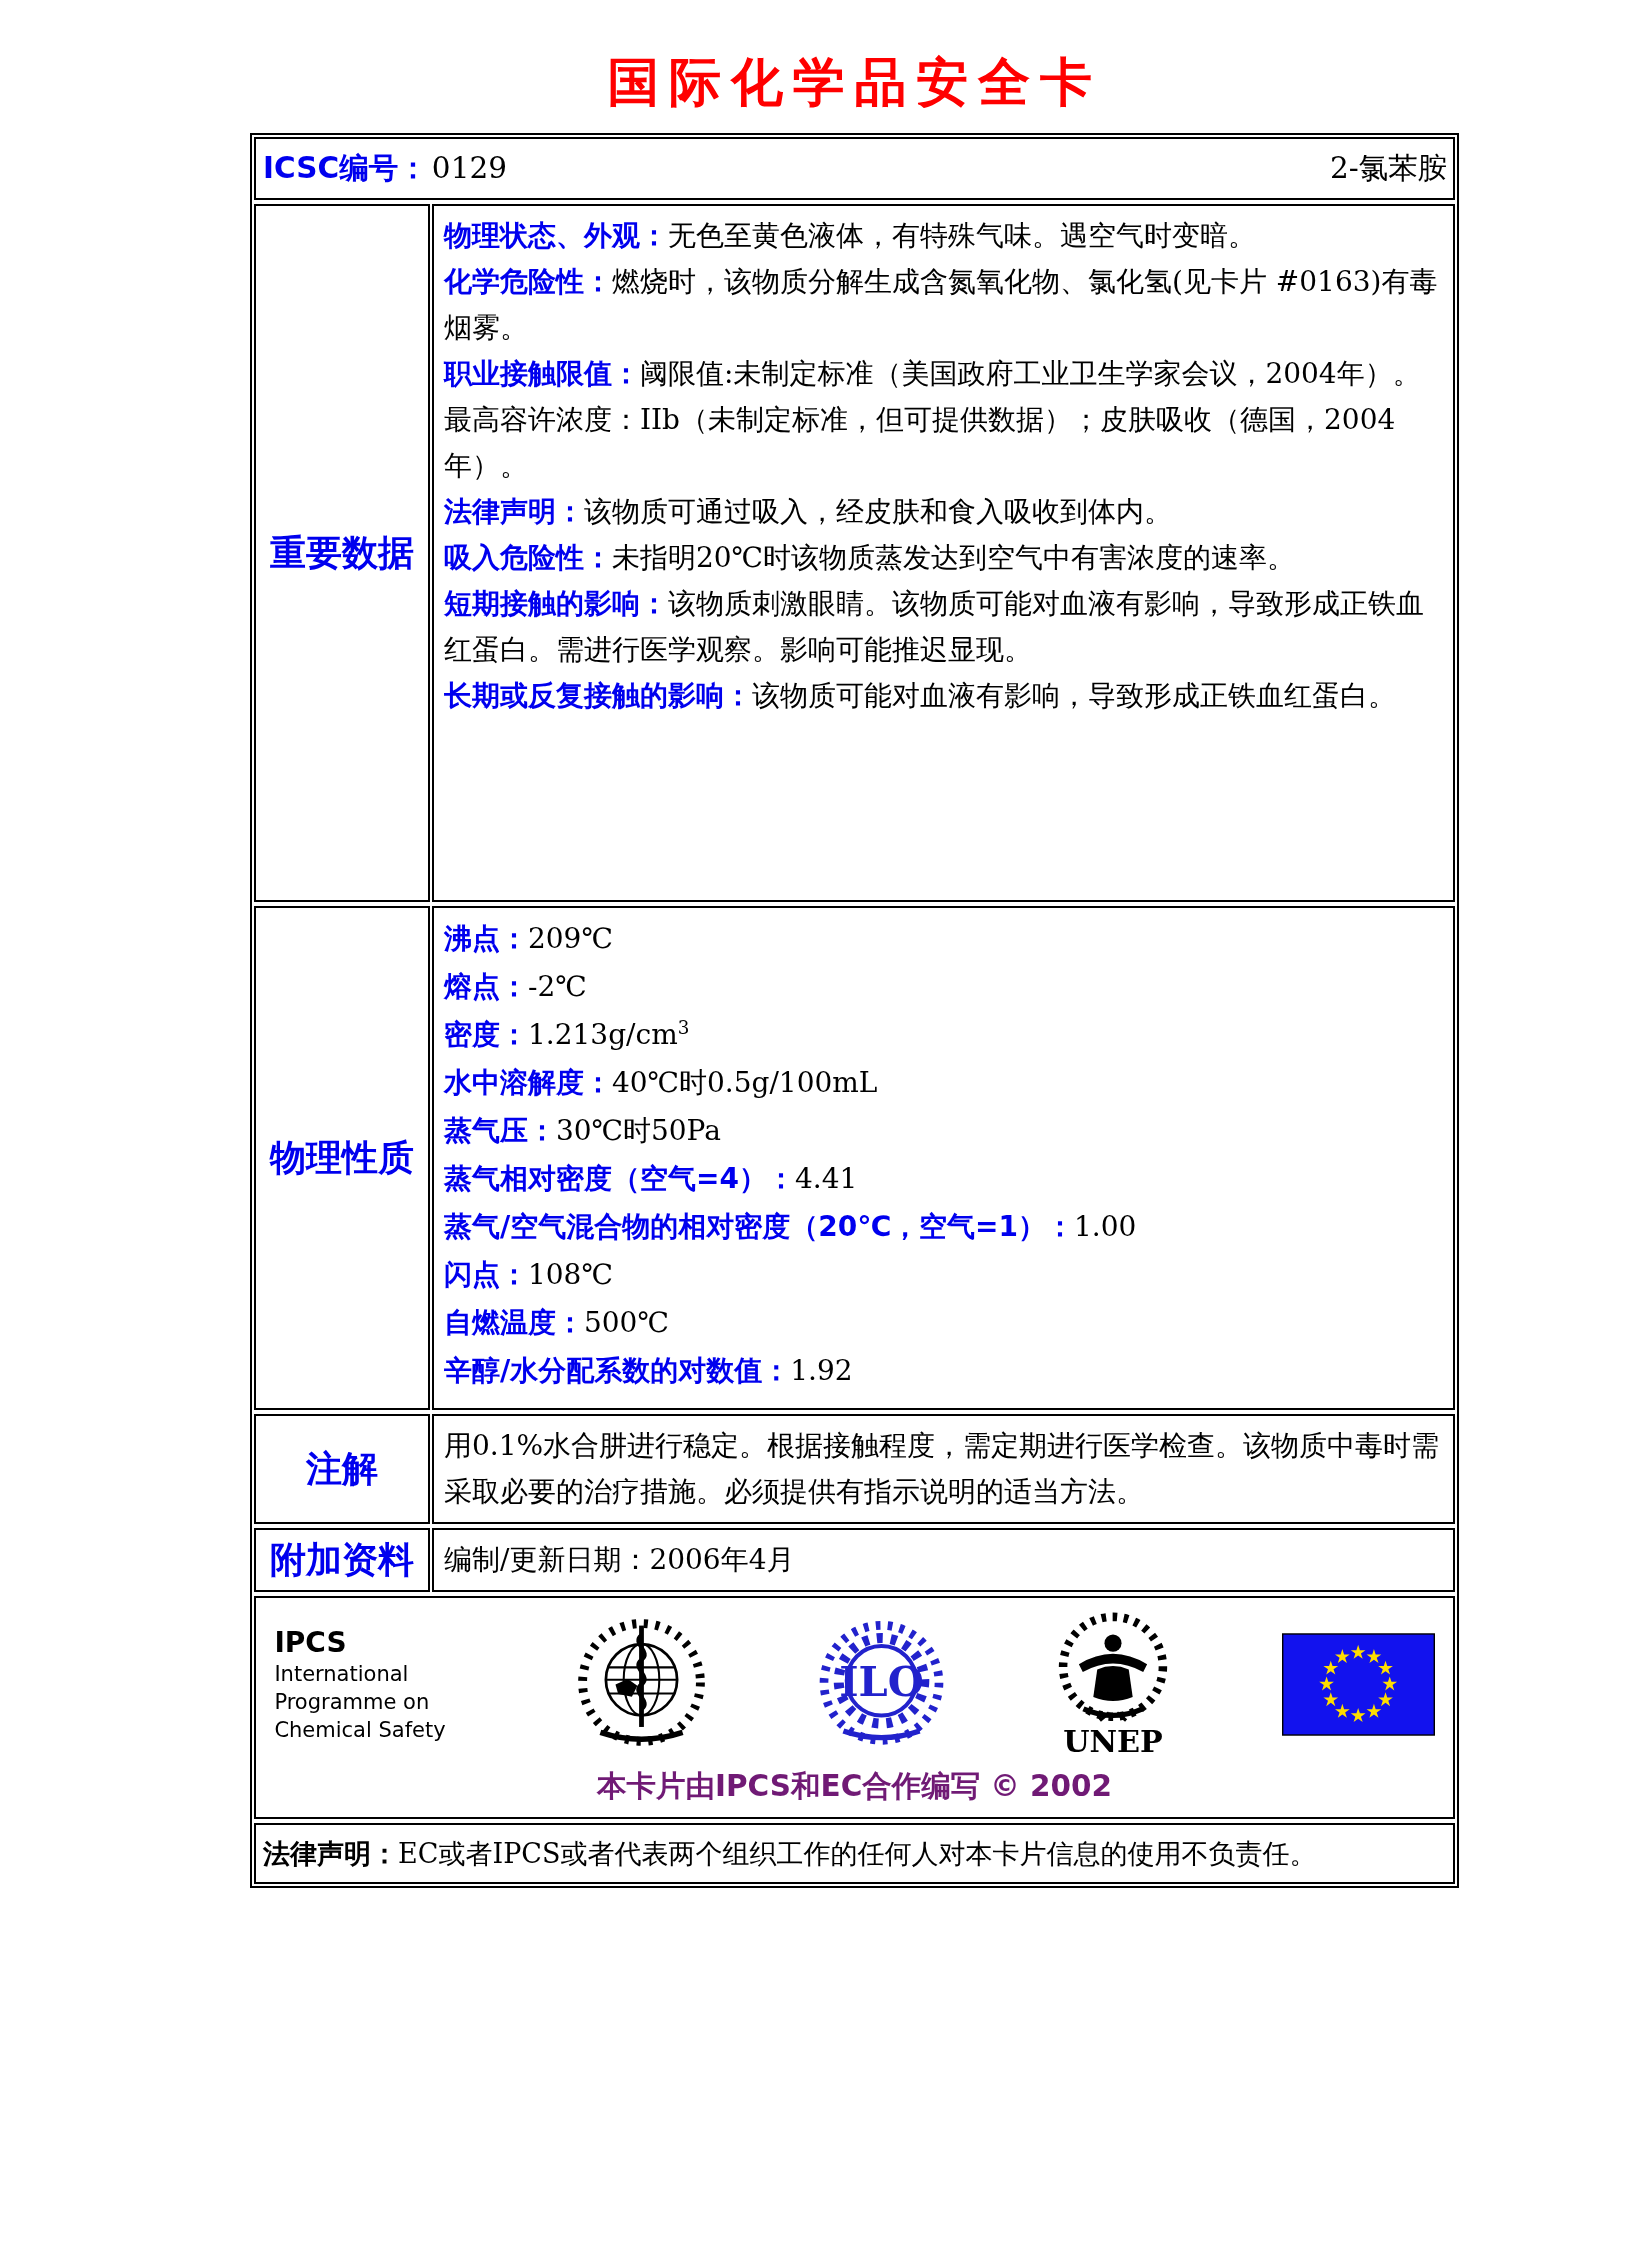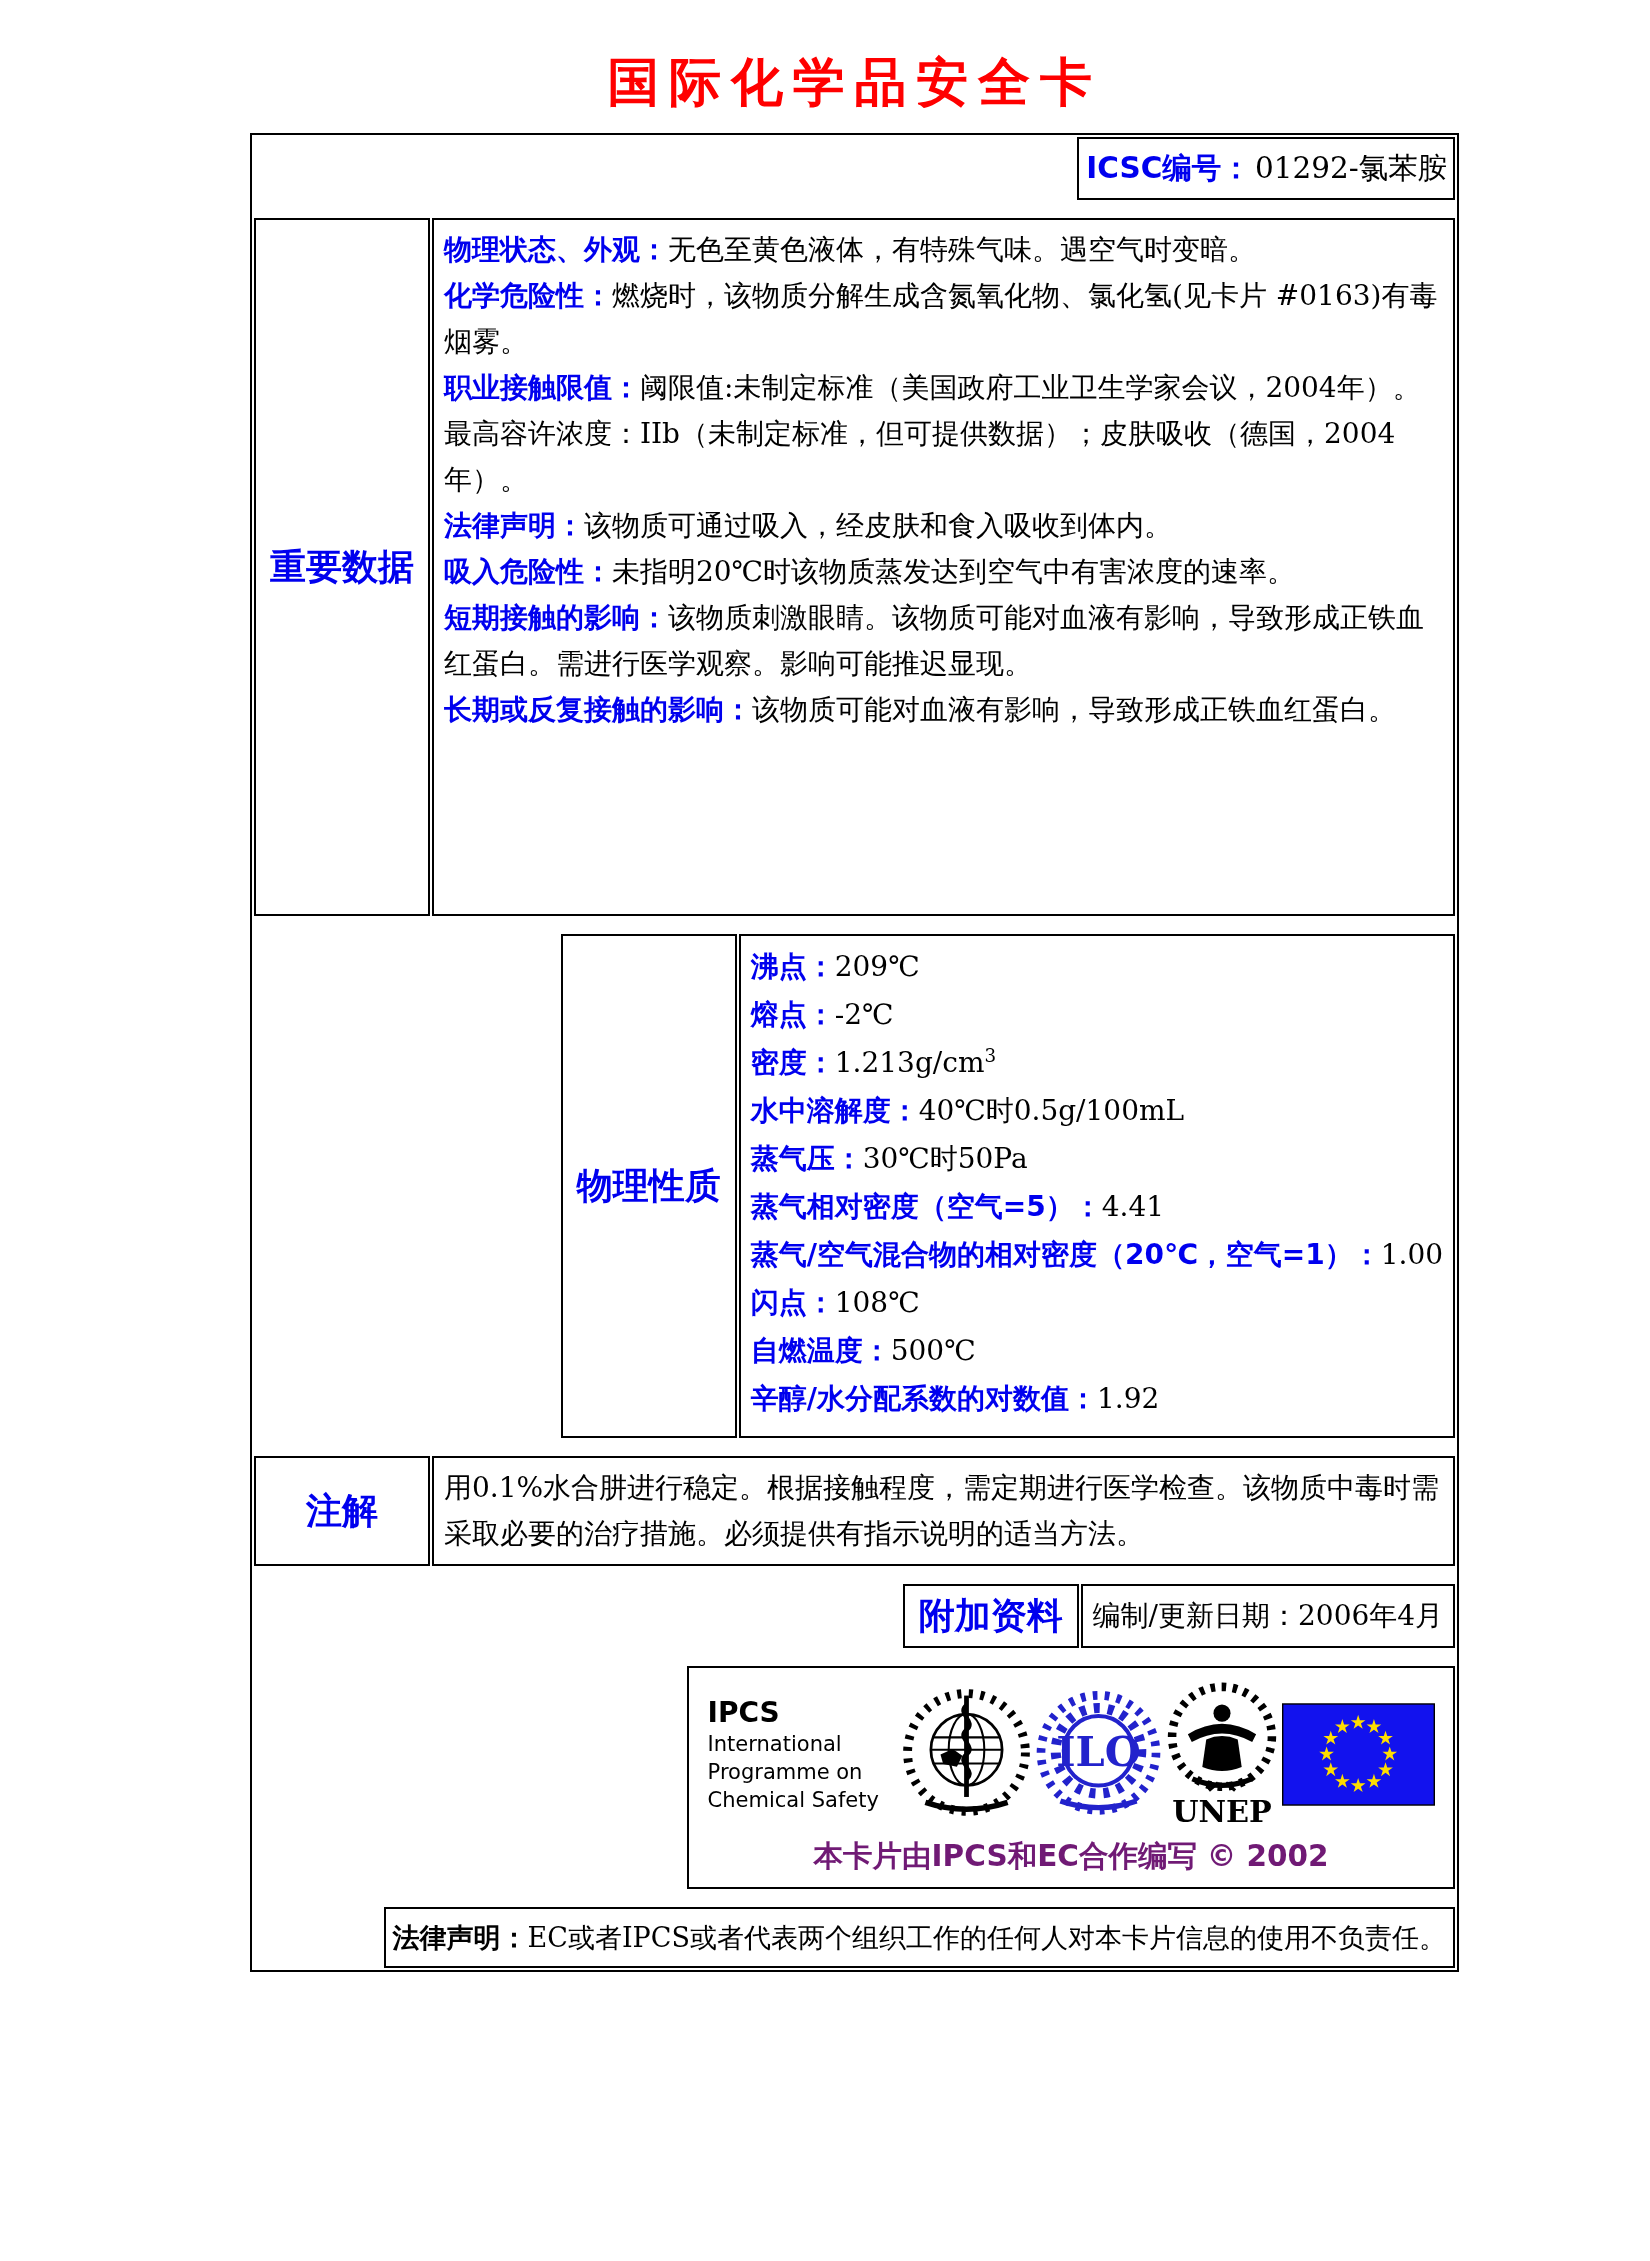--- a/index.html
+++ b/index.html
@@ -11,21 +11,21 @@
   }
   .page-title{
     margin:55px 0 0 0;text-align:center;
     font-size:52px;line-height:53px;font-weight:bold;
     color:#FF0000;letter-spacing:9.8px;
     font-family:"DejaVu Serif","Liberation Serif",serif;
   }
   .card{
     width:1209px;margin:25px auto 0 auto;box-sizing:border-box;
     border:2.8px solid #000;padding:2.1px;
-    display:flex;flex-direction:column;gap:18px;align-items:flex-end;
+    display:flex;flex-direction:column;gap:4px;
   }
   .rowbox{border:2.1px solid #000;box-sizing:border-box;}
   .tworow{display:flex;gap:2.1px;border:none;padding:0;}
   .tworow > .rowbox{margin:0;}
   .label-cell{
     width:176px;flex:0 0 176px;display:flex;align-items:center;justify-content:center;
     color:#0000EE;font-family:"DejaVu Sans","Liberation Sans",sans-serif;
     font-size:36px;font-weight:600;text-align:center;
   }
   .content-cell{flex:1 1 auto;padding:7px 9.8px;font-size:28px;line-height:46px;}
@@ -100,21 +100,21 @@
     </div>
 
     <div class="tworow">
       <div class="rowbox label-cell min-physical">物理性质</div>
       <div class="rowbox content-cell min-physical">
         <p class="prop-line"><span class="flabel">沸点：</span><span>209℃</span></p>
         <p class="prop-line"><span class="flabel">熔点：</span><span>-2℃</span></p>
         <p class="prop-line"><span class="flabel">密度：</span><span>1.213g/cm</span><sup class="sup">3</sup></p>
         <p class="prop-line"><span class="flabel">水中溶解度：</span><span>40℃时0.5g/100mL</span></p>
         <p class="prop-line"><span class="flabel">蒸气压：</span><span>30℃时50Pa</span></p>
-        <p class="prop-line"><span class="flabel">蒸气相对密度（空气=5）：</span><span>4.41</span></p>
+        <p class="prop-line"><span class="flabel">蒸气相对密度（空气=4）：</span><span>4.41</span></p>
         <p class="prop-line"><span class="flabel">蒸气/空气混合物的相对密度（20℃，空气=1）：</span><span>1.00</span></p>
         <p class="prop-line"><span class="flabel">闪点：</span><span>108℃</span></p>
         <p class="prop-line"><span class="flabel">自燃温度：</span><span>500℃</span></p>
         <p class="prop-line"><span class="flabel">辛醇/水分配系数的对数值：</span><span>1.92</span></p>
       </div>
     </div>
 
 
     <div class="tworow">
       <div class="rowbox label-cell min-notes">注解</div>

